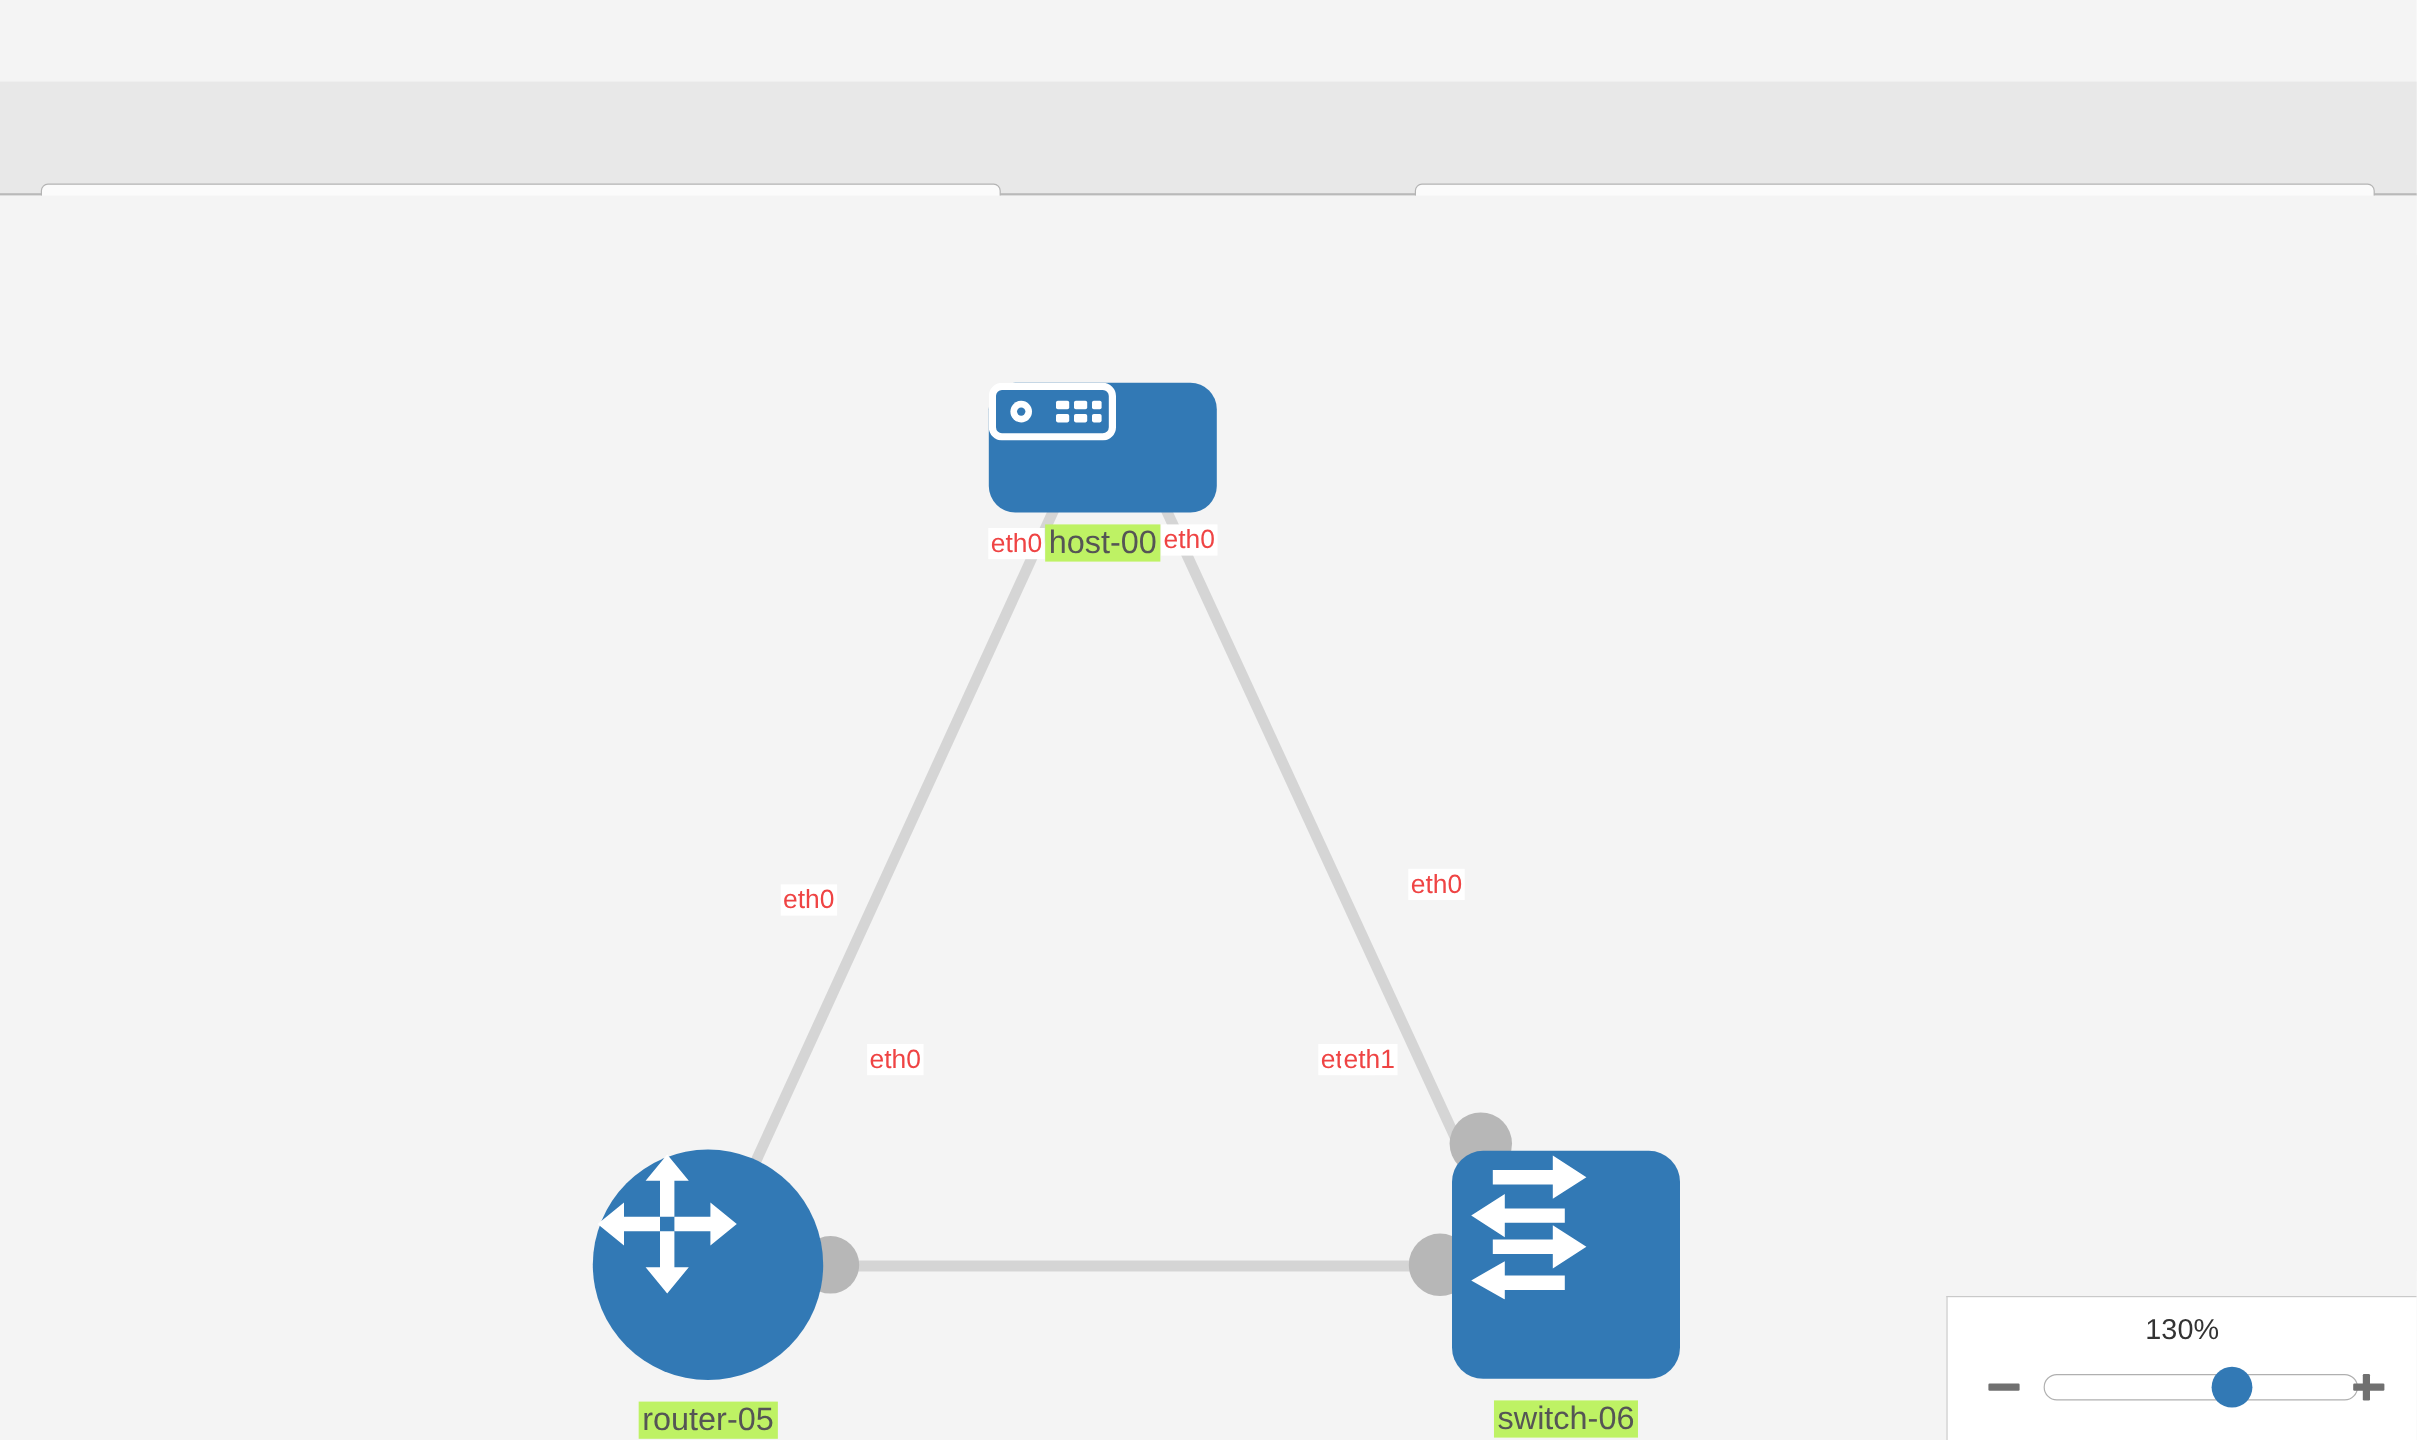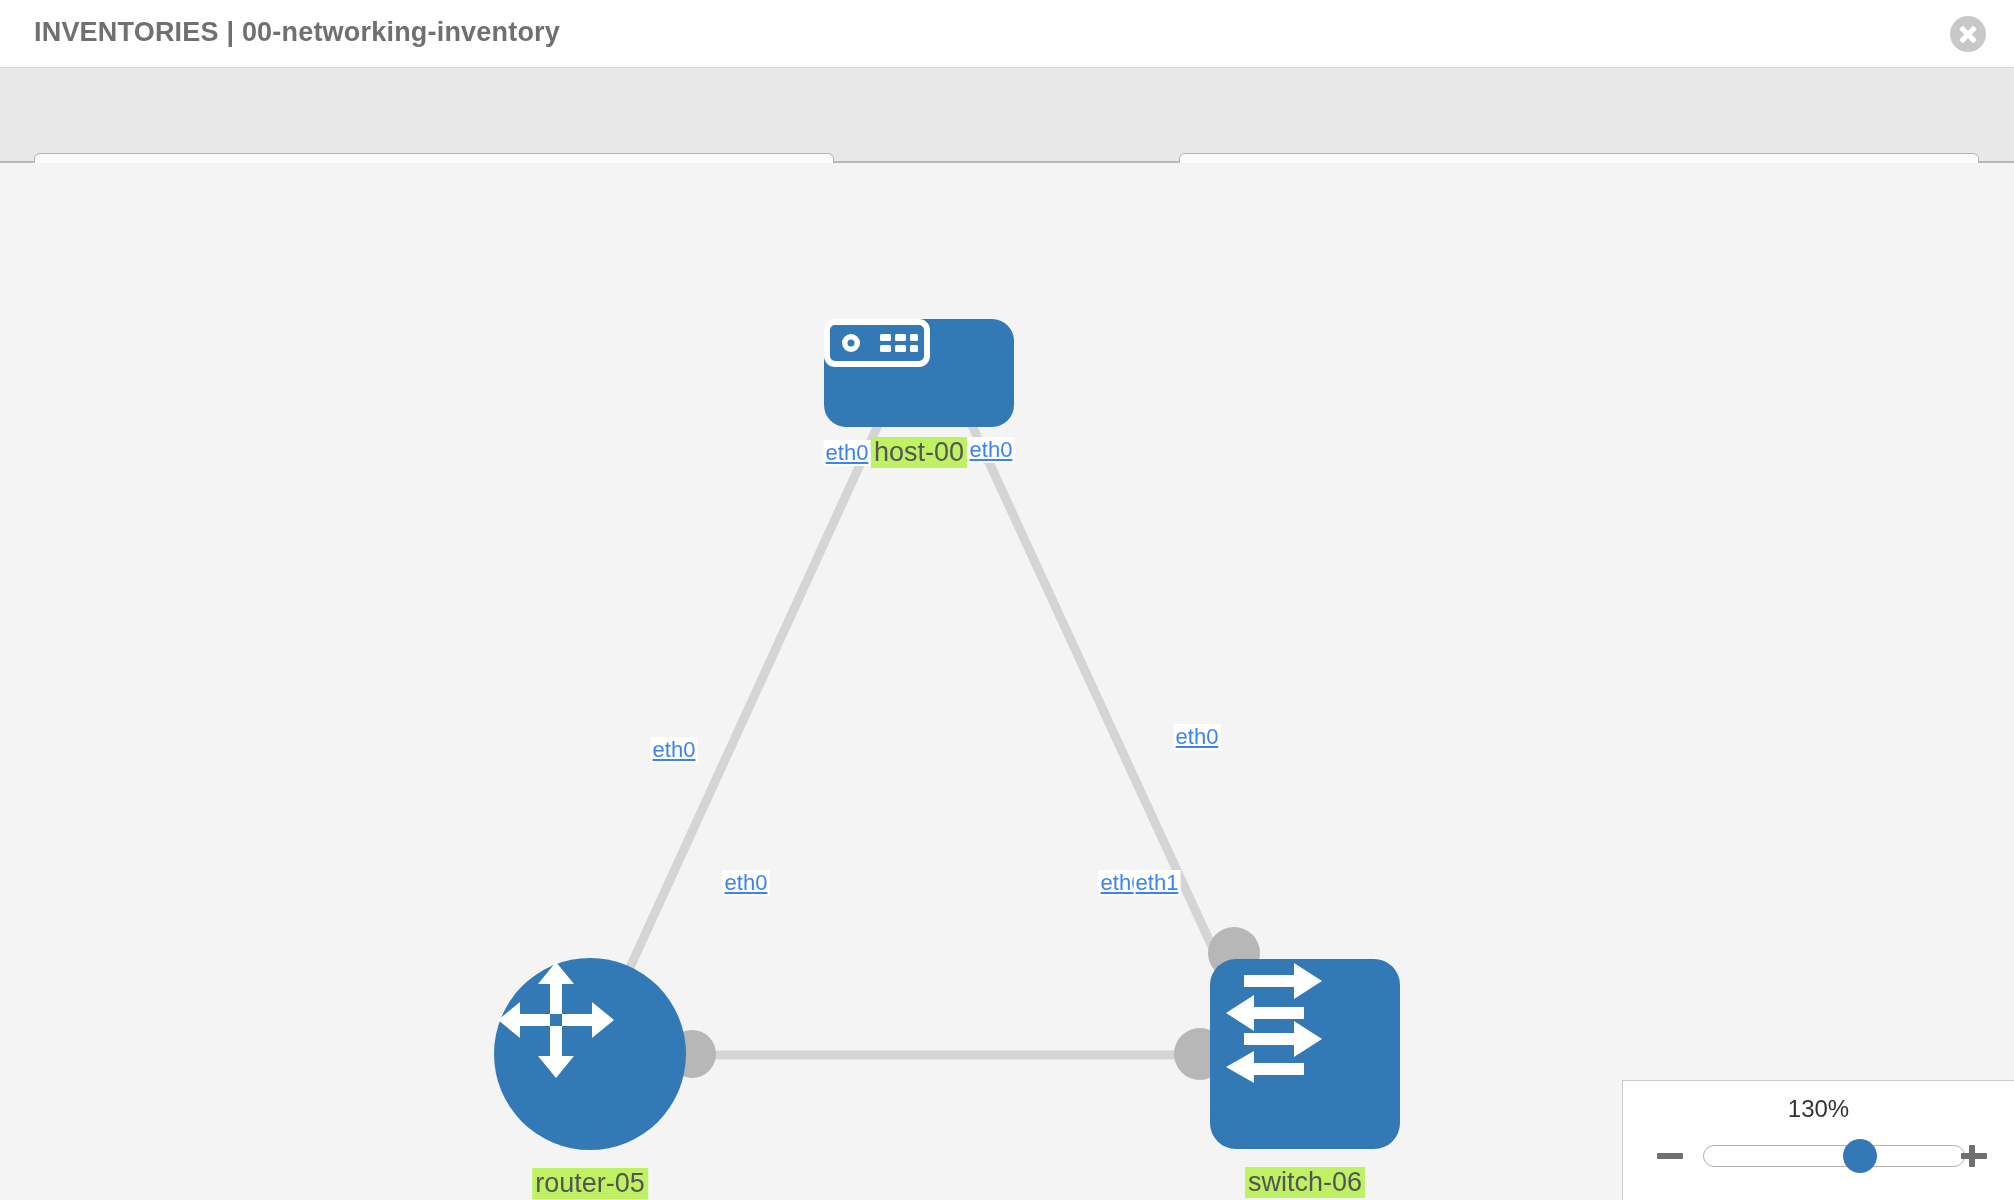--- a/index.html
+++ b/index.html
@@ -169,27 +169,26 @@
     width: 190px; height: 190px;
     border-radius: 26px;
   }
   #node-switch { left: 1210px; top: 796px; }
   #node-switch .node-label { left: 95px; top: 208px; }
 
   
   .edge-label {
     position: absolute;
     font-size: 22px;
-    color: #3b82f6;
+    color: #ef4444;
     background: #ffffff;
     padding: 0 2px;
     white-space: nowrap;
     transform: translate(-50%, -50%);
     cursor: pointer;
-    text-decoration: underline;
   }
 
   
   .zoom-panel {
     position: absolute;
     right: 0;
     bottom: 0;
     width: 392px;
     height: 120px;
     background: #ffffff;
@@ -257,24 +256,20 @@
     border-radius: 50%;
     background: #3279b5;
     cursor: pointer;
   }
 </style>
 </head>
 <body>
 
 <div id="app">
 
-  <div class="header">
-    <div class="header-title">INVENTORIES | 00-networking-inventory</div>
-    <div class="close-btn"></div>
-  </div>
 
   <div class="toolbar">
 
     <div class="select-box" id="actions-select">
       <span class="sel-label">ACTIONS</span>
       <span class="caret"></span>
     </div>
 
     <div class="tool-icon" id="wrench-icon">
       <svg width="44" height="44" viewBox="0 0 44 44">
@@ -359,21 +354,21 @@
       </div>
       <div class="node-label">switch-06</div>
     </div>
 
     <div class="edge-label" style="left:847px; top:290px;">eth0</div>
     <div class="edge-label" style="left:991px; top:287px;">eth0</div>
     <div class="edge-label" style="left:674px; top:587px;">eth0</div>
     <div class="edge-label" style="left:1197px; top:574px;">eth0</div>
     <div class="edge-label" style="left:746px; top:720px;">eth0</div>
     <div class="edge-label" style="left:1122px; top:720px;">eth0</div>
-    <div class="edge-label" style="left:1141px; top:720px;margin-left:16px;">eth1</div>
+    <div class="edge-label" style="left:1141px; top:720px;">eth1</div>
 
     <div class="zoom-panel">
       <div class="zoom-value">130%</div>
       <div class="zoom-row">
         <div class="zoom-minus"></div>
         <div class="zoom-track">
           <div class="zoom-handle" id="zoom-handle" style="left: 60%;"></div>
         </div>
         <div class="zoom-plus"></div>
       </div>

